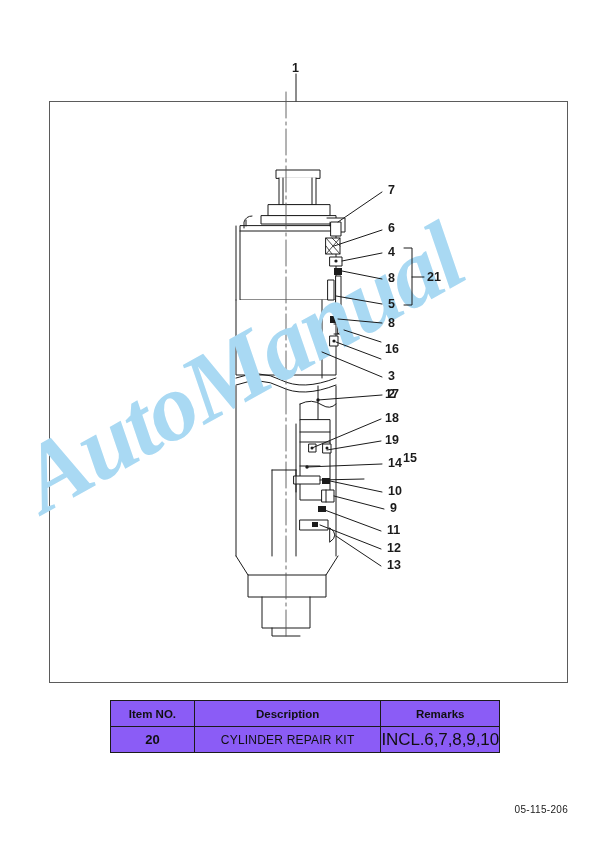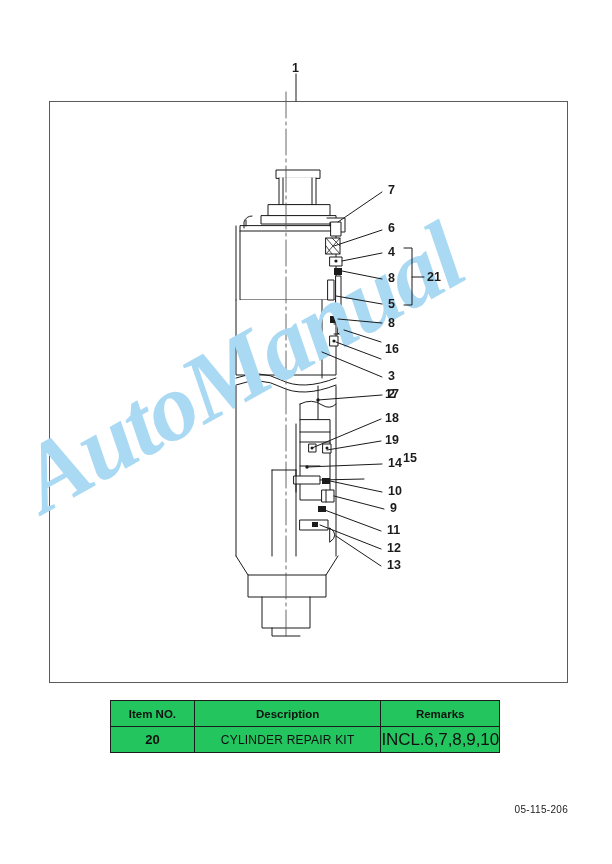--- a/index.html
+++ b/index.html
@@ -61,21 +61,21 @@
   }
   .callout.top{font-size:12.5px;}
 
   
   .parts-table{
     position:absolute;
     left:110px;top:700px;
     width:390px;
     border-collapse:collapse;
     z-index:9;
-    background:#22c55e;
+    background:#8b5cf6;
   }
   .parts-table td,.parts-table th{
     border:1.3px solid #1b1b1b;
     padding:0;
     height:25px;
     text-align:center;
     vertical-align:middle;
     color:#101010;
   }
   .parts-table th{

